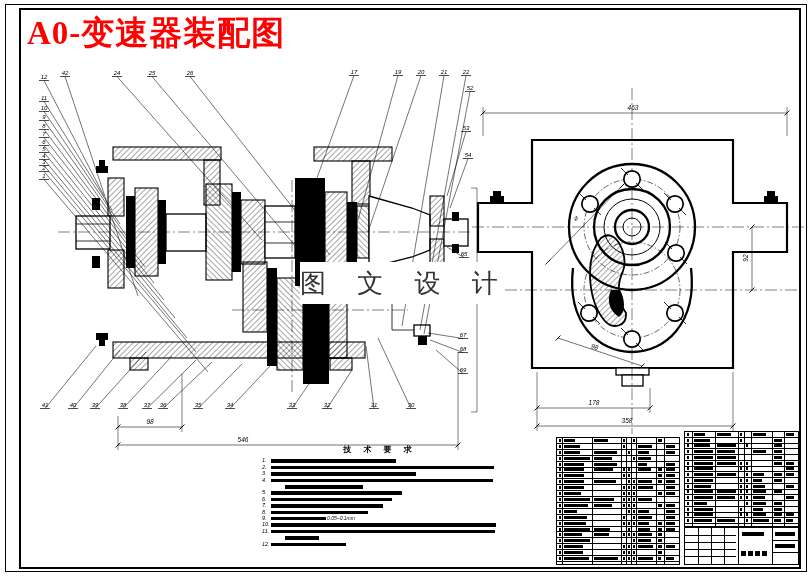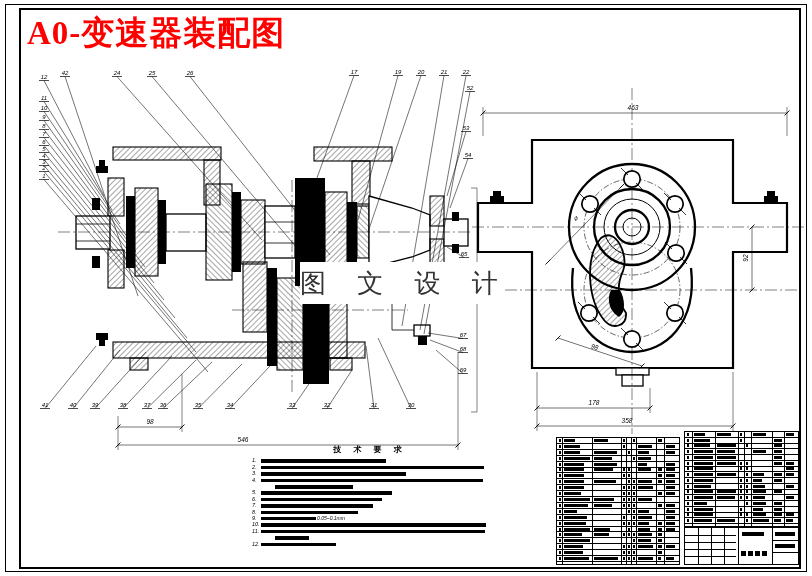--- a/index.html
+++ b/index.html
@@ -17,21 +17,21 @@
   .wt{fill:#fff;stroke:#000;stroke-width:1.3;}
   .wt2{fill:#fff;stroke:#000;stroke-width:2.2;}
   .cl{stroke:#000;stroke-width:.5;stroke-dasharray:12 3 2 3;fill:none;}
   .thin{stroke:#000;stroke-width:.8;fill:none;}
   .c-th{fill:none;stroke:#000;stroke-width:2.3;}
   .c-md{fill:none;stroke:#000;stroke-width:1;}
   .c-ds{fill:none;stroke:#000;stroke-width:.6;stroke-dasharray:6 2 1.5 2;}
   .watermark{position:absolute;left:300px;top:262px;width:184px;height:42px;background:#fff;
        color:#333;font-size:26px;letter-spacing:12px;text-align:center;line-height:42px;white-space:nowrap;}
   
-  #tech{position:absolute;left:252px;top:444px;width:236px;}
+  #tech{position:absolute;left:262px;top:444px;width:236px;}
   .tech-title{font-size:8px;font-weight:bold;letter-spacing:5px;text-align:center;margin-bottom:3px;color:#000;}
   .trow{display:flex;align-items:center;height:6.4px;}
   .tnum{font-size:5.5px;width:9px;flex:none;font-style:italic;line-height:1;color:#000;}
   .tbar{height:3.5px;background:#000;flex:none;}
   .ttail{font-size:5px;margin-left:1px;white-space:nowrap;line-height:1;font-style:italic;color:#000;}
   
   .btable{position:absolute;border:1px solid #000;background:#fff;box-sizing:border-box;}
   .vline{position:absolute;top:0;bottom:0;width:1px;background:#000;}
   .hline{position:absolute;left:0;right:0;height:1px;background:#000;}
   .brow{position:absolute;left:0;right:0;border-bottom:1px solid #000;box-sizing:border-box;}

